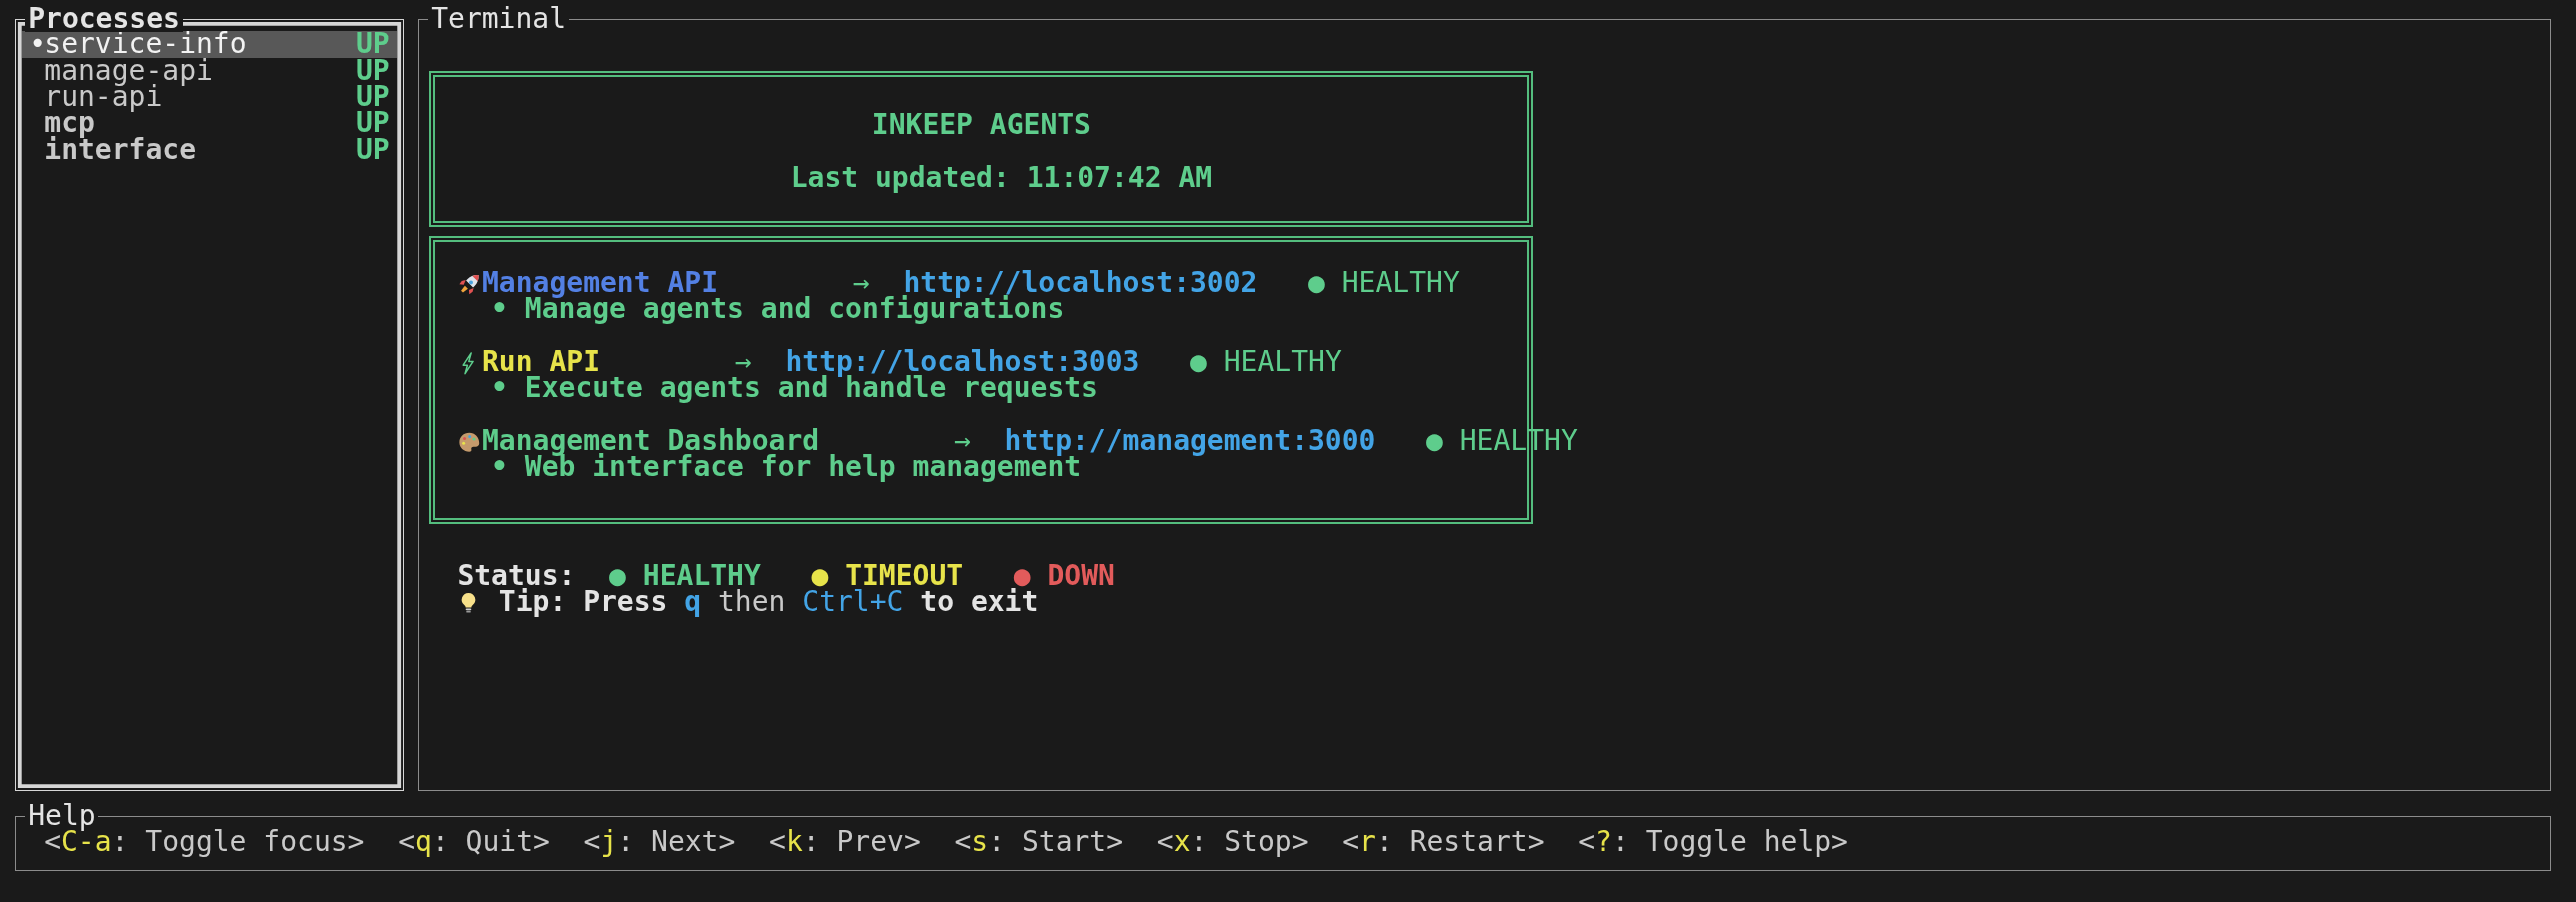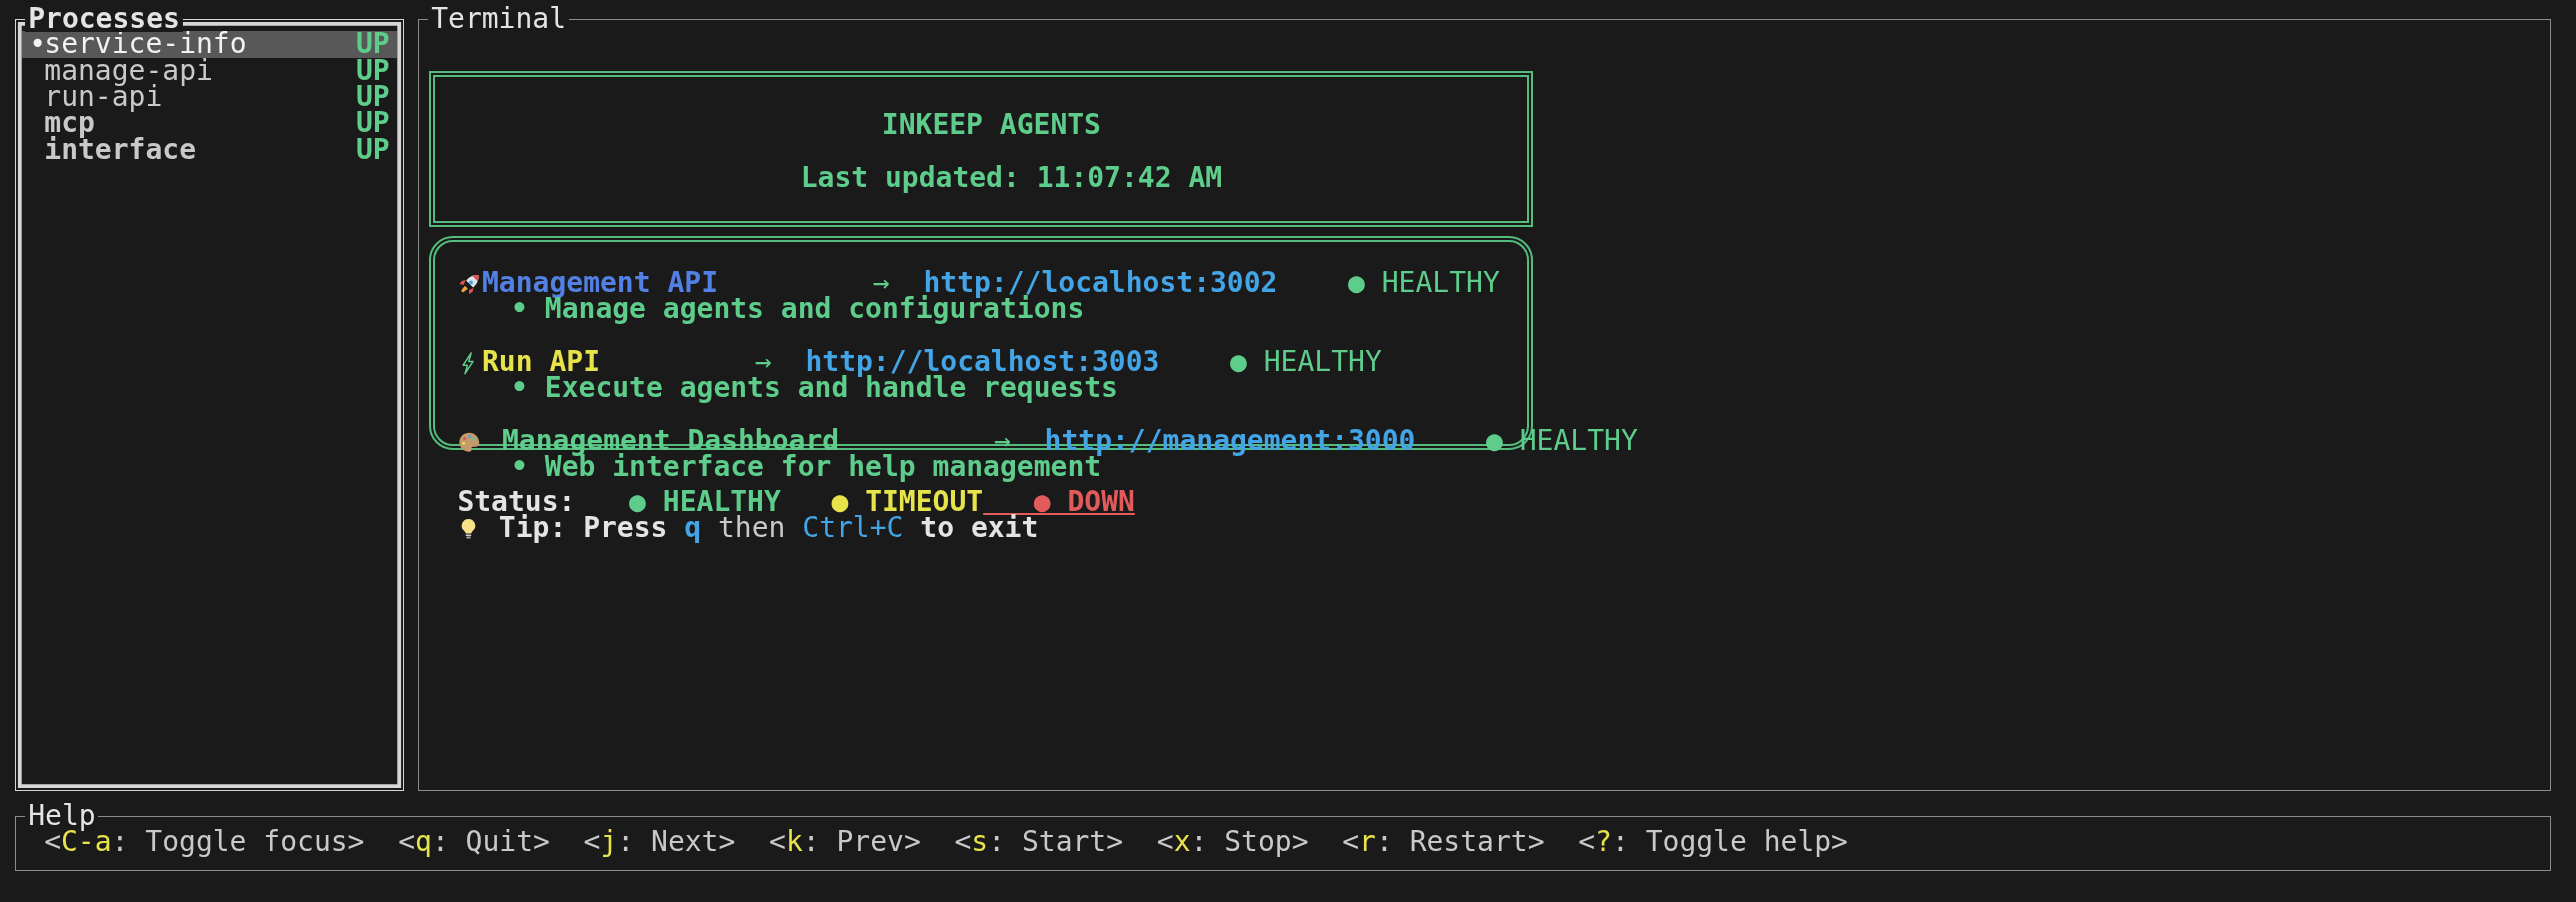--- a/index.html
+++ b/index.html
@@ -14,23 +14,23 @@
     overflow: hidden;
   }
   .panel { position: absolute; background: var(--background); }
   .panel-title {
     position: absolute; top: -14px; left: 9.4px;
     background: var(--background); padding: 0 2.8px;
     color: var(--white); white-space: pre; z-index: 2;
   }
   .bold { font-weight: bold; }
 
-  .c-green  { color: var(--green); padding-left: 20px; }
+  .c-green  { color: var(--green); }
   .c-yellow { color: var(--yellow); }
-  .c-red    { color: var(--red); text-decoration: underline; }
+  .c-red    { color: var(--red); }
   .c-blue   { color: var(--blue); }
   .c-link   { color: var(--link-blue); }
   .c-white  { color: var(--white); }
   .c-dim    { color: var(--dim); }
 
   
   .processes-panel {
     left: 15px; top: 19px; width: 389px; height: 772px;
     border: 1.9px solid var(--focused-border);
     box-shadow: inset 0 0 0 1.9px var(--background), inset 0 0 0 5.7px var(--focused-border);
@@ -50,21 +50,21 @@
     left: 418px; top: 19px; width: 2133px; height: 772px;
     border: 1.9px solid var(--panel-border);
   }
   .terminal-content { padding: 51px 0 0 10.4px; }
   .green-box {
     width: 1104px;
     border: 6.6px double var(--box-border-green);
   }
   .banner-box { height: 156px; text-align: center; padding-top: 35px; }
   .banner-updated { margin-top: 27px; margin-left: 40px; }
-  .services-box { height: 214px; margin-top: 8.5px; padding: 28px 0 0 22px; border-radius: 24px; }
+  .services-box { height: 288px; margin-top: 8.5px; padding: 28px 0 0 22px; }
   .svc-block { margin-bottom: 26.4px; }
   .svc-line { white-space: pre; height: 26.4px; }
   .svc-icon, .tip-icon {
     display: inline-block; width: 24.6px; height: 24.6px;
     vertical-align: -4.7px;
   }
   .status-block { margin: 39px 0 0 28px; }
   .status-line, .tip-line { white-space: pre; height: 26.4px; }
 
   

